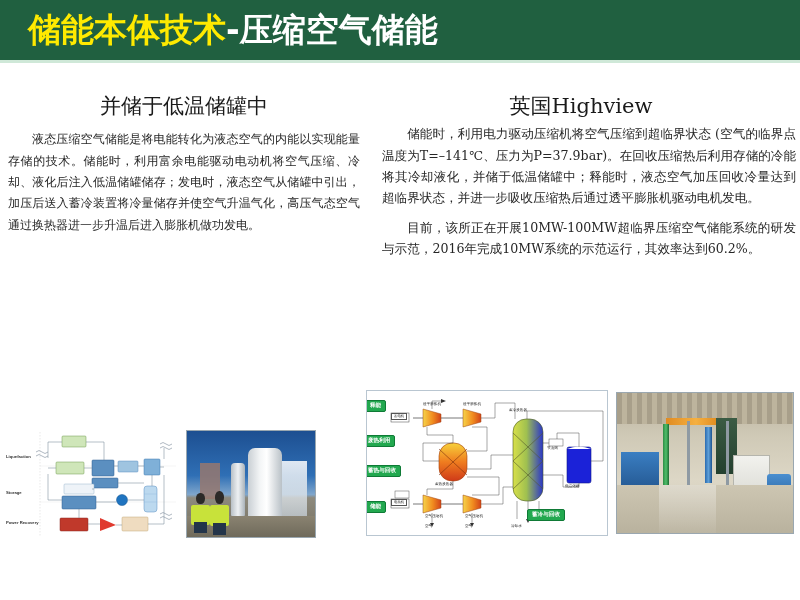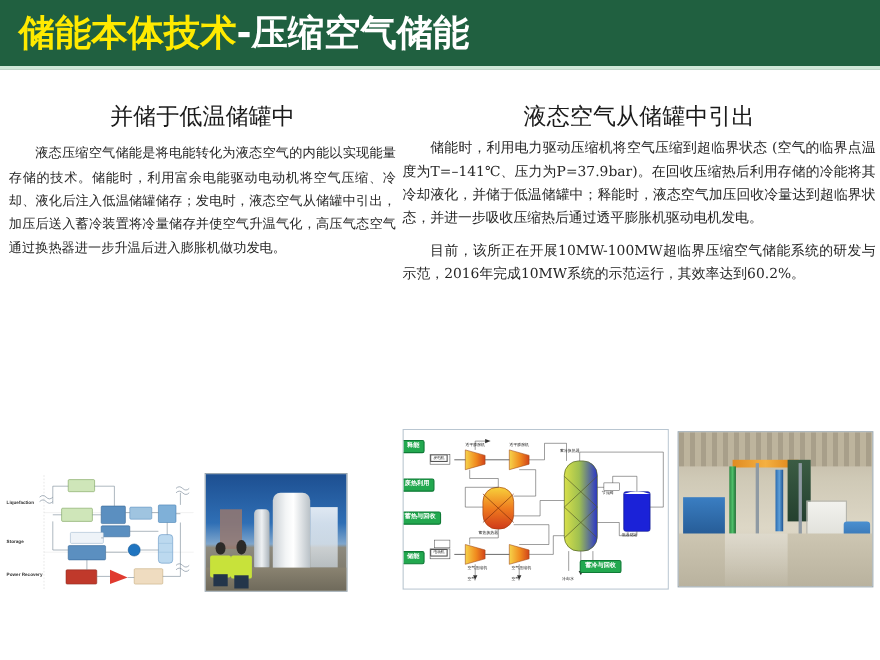--- a/index.html
+++ b/index.html
@@ -12,21 +12,21 @@
   }
 
   
   .header-bar{
     position:absolute;left:0;top:0;width:800px;height:63px;
     background:#206040;
     border-bottom:3px solid #cfe8d8;
     box-sizing:border-box;
     display:flex;align-items:center;
   }
-  .header-inner{padding-left:17px;white-space:nowrap;}
+  .header-inner{padding-left:28px;white-space:nowrap;}
   .header-title-yellow{
     font-family:"DejaVu Sans", sans-serif;
     font-weight:bold;font-size:33px;color:#ffea00;letter-spacing:0px;
   }
   .header-title-white{
     font-family:"DejaVu Sans", sans-serif;
     font-weight:bold;font-size:33px;color:#ffffff;letter-spacing:0px;
   }
 
   
@@ -42,21 +42,21 @@
   .col-right .col-heading{margin:22px 0 4px 0;}
 
   .para{
     font-family:"DejaVu Serif", serif;
     font-size:13.2px;color:#262626;
     line-height:1.72;text-indent:2em;
     margin:0 0 8px 0;text-align:justify;
   }
   .col-left .para{font-size:12px;line-height:1.78;}
   .col-left .para.p2{line-height:1.9;}
-  .col-right .para{font-size:12.6px;line-height:1.70;}
+  .col-right .para{font-size:12.6px;line-height:1.70;margin-left:16px;}
 
   
   .media-row{position:absolute;}
   .media-left{left:4px;top:428px;width:356px;height:112px;}
   .media-right{left:366px;top:390px;width:430px;height:148px;}
 
   .frame{position:relative;box-sizing:border-box;overflow:hidden;}
 
   
   .schematic{
@@ -186,21 +186,21 @@
     <span class="header-title-yellow">储能本体技术</span><span class="header-title-white">-压缩空气储能</span>
   </div>
 </div>
 
 <div class="col col-left">
   <div class="col-heading">并储于低温储罐中</div>
   <p class="para p1">液态压缩空气储能是将电能转化为液态空气的内能以实现能量存储的技术。储能时，利用富余电能驱动电动机将空气压缩、冷却、液化后注入低温储罐储存；发电时，液态空气从储罐中引出，加压后送入蓄冷装置将冷量储存并使空气升温气化，高压气态空气通过换热器进一步升温后进入膨胀机做功发电。</p>
 </div>
 
 <div class="col col-right">
-  <div class="col-heading">液态空气从储罐中引出</div>
+  <div class="col-heading">英国Highview</div>
   <p class="para">储能时，利用电力驱动压缩机将空气压缩到超临界状态 (空气的临界点温度为T=–141℃、压力为P=37.9bar)。在回收压缩热后利用存储的冷能将其冷却液化，并储于低温储罐中；释能时，液态空气加压回收冷量达到超临界状态，并进一步吸收压缩热后通过透平膨胀机驱动电机发电。</p>
   <p class="para">目前，该所正在开展10MW-100MW超临界压缩空气储能系统的研发与示范，2016年完成10MW系统的示范运行，其效率达到60.2%。</p>
 </div>
 
 <div class="media-row media-left">
 
   <div class="schematic frame">
     <svg class="sch-canvas" viewBox="0 0 176 112">
       <rect x="0" y="0" width="176" height="112" fill="#ffffff"></rect>
 

